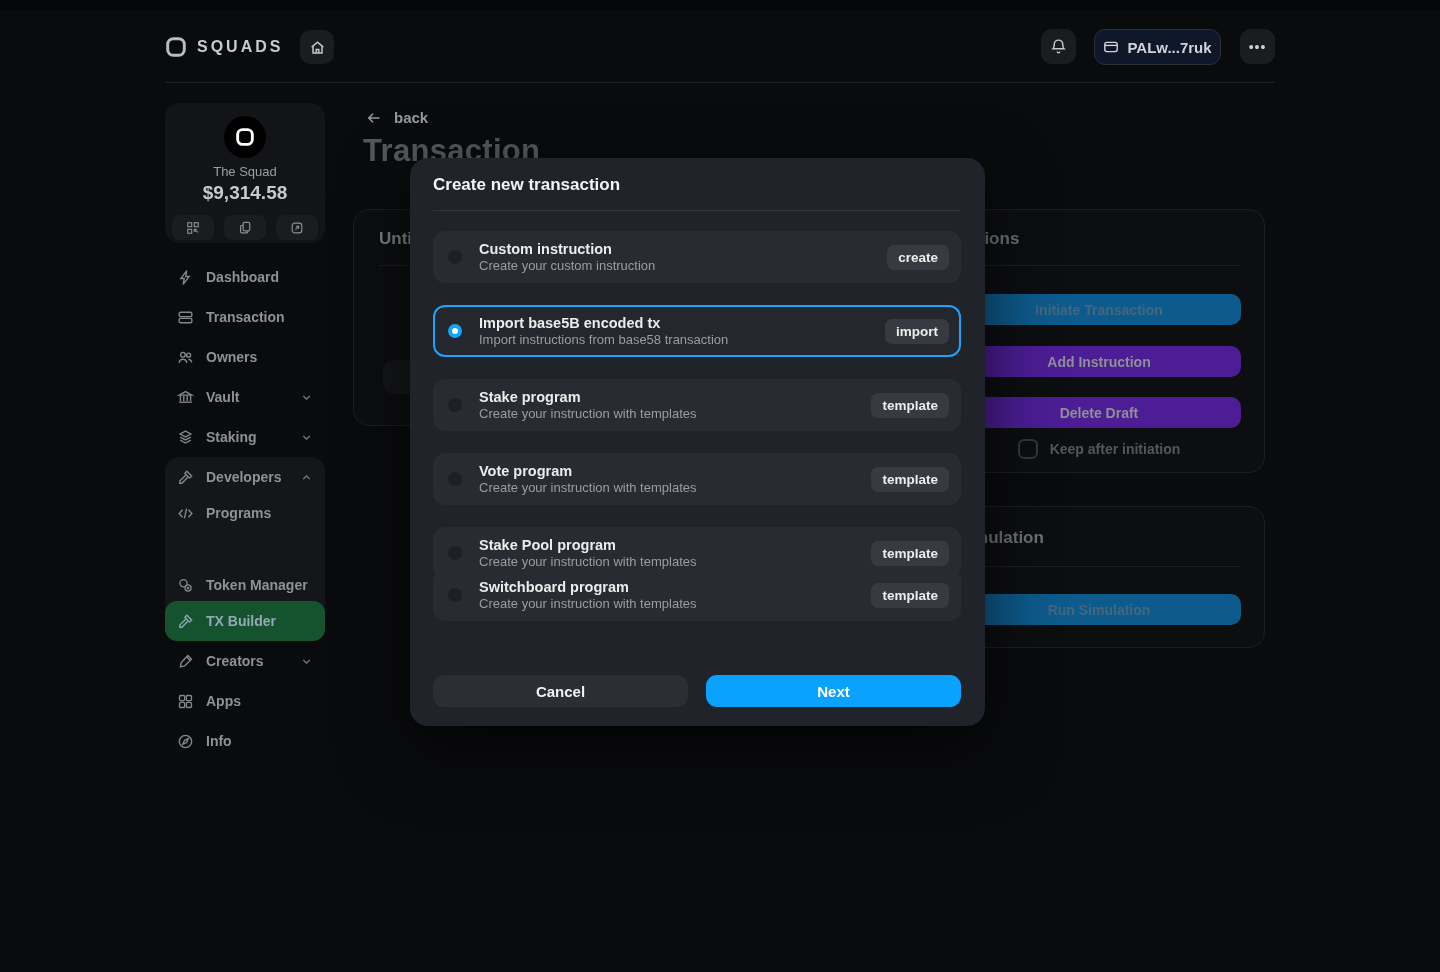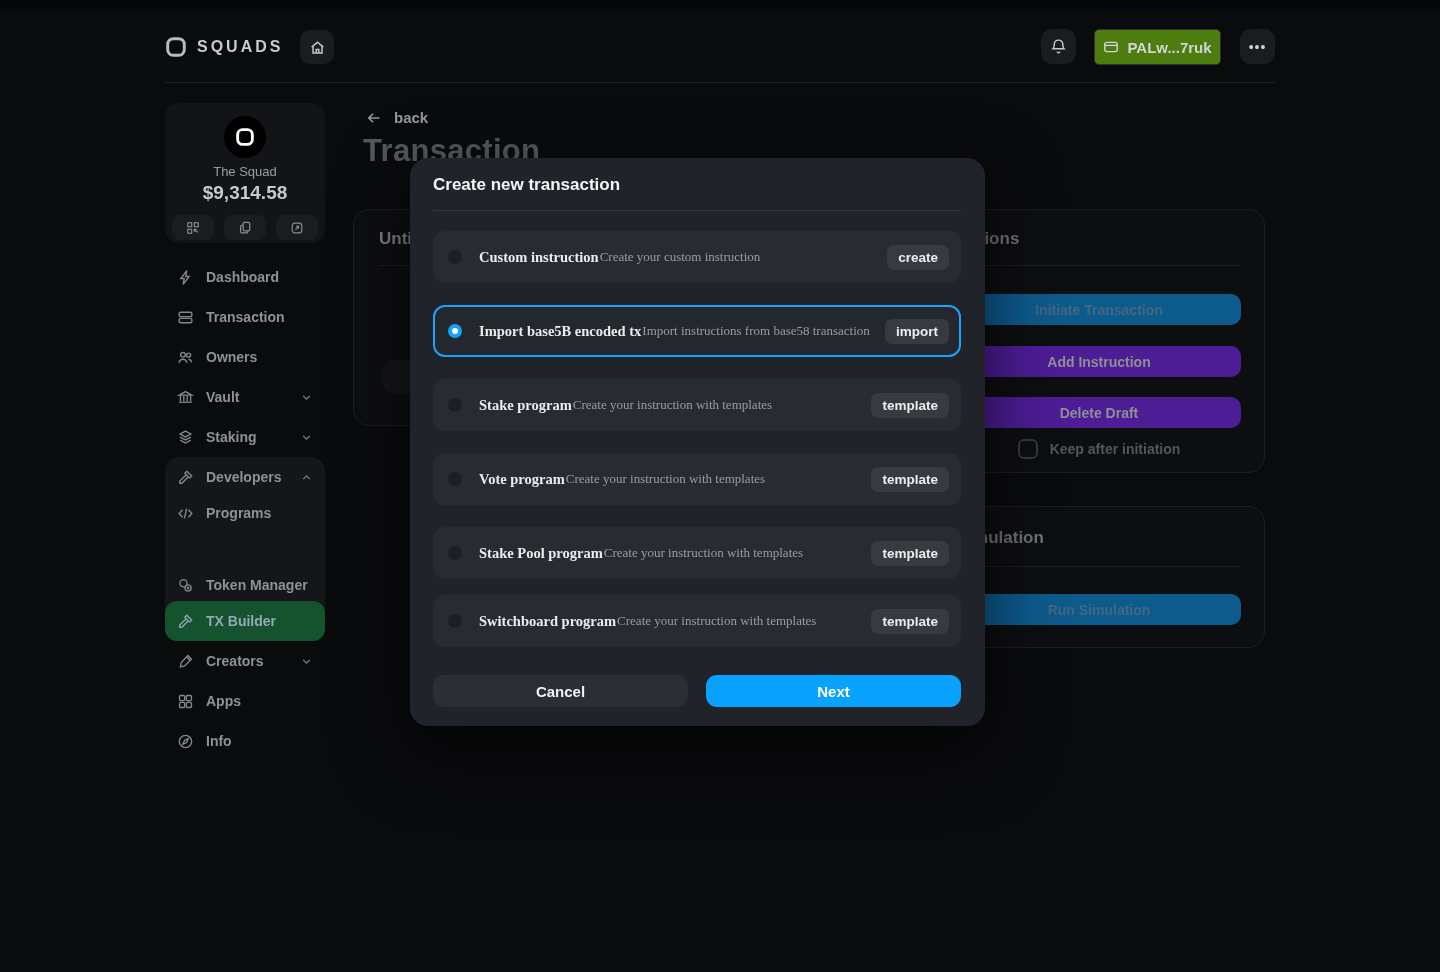--- a/index.html
+++ b/index.html
@@ -11,21 +11,21 @@
   svg { display:block; }
 
   
   #topbar { left:0; top:0; width:1440px; height:72px; background:#0a0b0d; }
   #brand { left:165px; top:18px; height:36px; gap:10px; color:#c9cbcf; }
   #brand .logo-mark { color:#b9bbbf; }
   #brand .brand-text { font-size:16px; font-weight:700; letter-spacing:3px; }
   .iconbtn { background:#1a1c20; border-radius:10px; display:flex; align-items:center; justify-content:center; color:#c6c8cc; cursor:pointer; }
   #home-btn { left:300px; top:19px; width:34px; height:34px; }
   #bell-btn { left:1041px; top:18px; width:35px; height:35px; border-radius:11px; }
-  #wallet-btn { left:1094px; top:18px; width:127px; height:36px; background:#4d7c0f; border:1px solid #2c2f34; border-radius:5px; justify-content:center; gap:8px; color:#d2d4d7; font-size:15px; font-weight:600; }
+  #wallet-btn { left:1094px; top:18px; width:127px; height:36px; background:#0f172a; border:1px solid #2c2f34; border-radius:11px; justify-content:center; gap:8px; color:#d2d4d7; font-size:15px; font-weight:600; }
   #dots-btn { left:1240px; top:18px; width:35px; height:35px; border-radius:11px; font-size:14px; letter-spacing:1px; color:#d0d2d5; }
   #topbar-divider { left:165px; top:71px; width:1110px; height:1px; background:#1e2024; }
 
   
   #squad-card { left:165px; top:92px; width:160px; height:140px; background:#131418; border-radius:14px; }
   #squad-avatar { left:224px; top:105px; width:42px; height:42px; border-radius:50%; background:#000; display:flex; align-items:center; justify-content:center; color:#fff; }
   #squad-name { left:165px; top:153px; width:160px; text-align:center; font-size:13px; color:#9a9da2; }
   #squad-balance { left:165px; top:171px; width:160px; text-align:center; font-size:19px; font-weight:700; color:#c7c9cc; }
   .card-mini-btn { top:204px; width:42px; height:25px; background:#1a1c20; border-radius:8px; display:flex; align-items:center; justify-content:center; color:#8b8e93; cursor:pointer; }
   #mini-qr { left:172px; } #mini-copy { left:224px; } #mini-ext { left:276px; }
@@ -64,26 +64,26 @@
 
   
   #modal { left:410px; top:147px; width:575px; height:568px; background:#202329; border-radius:18px; box-shadow:0 24px 70px rgba(0,0,0,0.65); }
   #modal-title { left:433px; top:164px; font-size:17px; font-weight:700; color:#f3f4f5; }
   #modal-divider { left:433px; top:199px; width:528px; height:1px; background:#33363c; }
   .option { left:433px; width:528px; height:52px; background:#282b31; border-radius:12px; display:flex; align-items:center; padding:0 12px 0 15px; cursor:pointer; }
   .option.selected { background:#24272d; border:2px solid #1ea3fc; padding:0 10px 0 13px; }
   .radio { width:14px; height:14px; border-radius:50%; background:#1d1f24; margin-right:17px; flex:0 0 auto; }
   .radio.on { background:#14a3fb; position:relative; }
   .radio.on::after { content:""; position:absolute; left:4px; top:4px; width:6px; height:6px; border-radius:50%; background:#fff; }
-  .opt-text { display:flex; flex-direction:row; gap:1px;font-family:Liberation Serif, serif; }
+  .opt-text { display:flex; flex-direction:column; gap:1px; }
   .opt-title { font-size:14.5px; font-weight:700; color:#ebeced; }
   .opt-sub { font-size:13px; color:#9a9da3; }
   .badge { margin-left:auto; background:#373b41; border-radius:7px; padding:5px 11px; font-size:13.5px; font-weight:600; color:#eceded; }
   #opt-0 { top:220px; } #opt-1 { top:294px; } #opt-2 { top:368px; }
-  #opt-3 { top:442px; } #opt-4 { top:516px; } #opt-5 { top:584px; }
+  #opt-3 { top:442px; } #opt-4 { top:516px; } #opt-5 { top:558px; }
   #btn-cancel { left:433px; top:664px; width:255px; height:32px; background:#2b2e35; border-radius:11px; display:flex; align-items:center; justify-content:center; color:#f1f2f3; font-size:15px; font-weight:700; cursor:pointer; }
   #btn-next { left:706px; top:664px; width:255px; height:32px; background:#0aa2ff; border-radius:11px; display:flex; align-items:center; justify-content:center; color:#fff; font-size:15px; font-weight:700; cursor:pointer; }
 </style>
 </head>
 <body>
 
 <div id="screen">
 
   <div id="topbar" class="abs">
     <div id="brand" class="abs flex">

